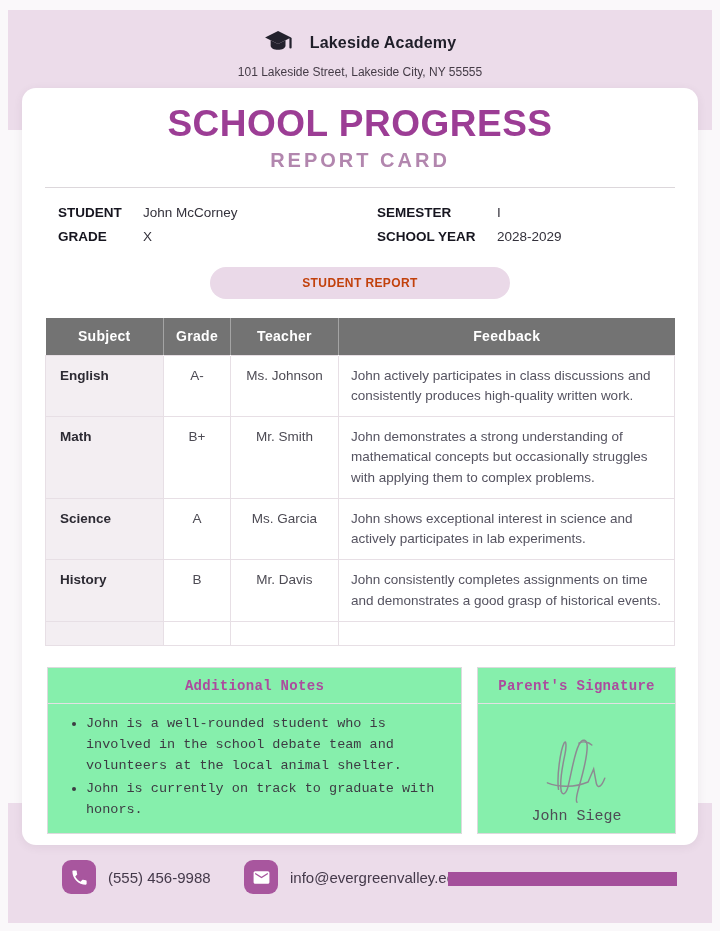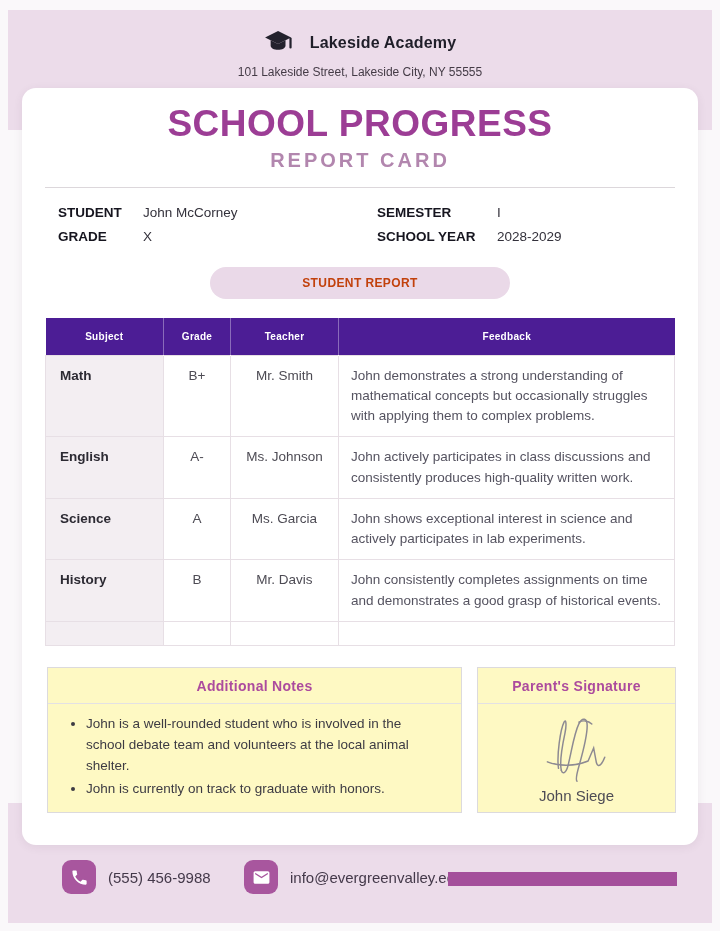--- a/index.html
+++ b/index.html
@@ -40,32 +40,32 @@
 
   .pill{margin:19px auto 0;width:300px;height:32px;border-radius:16px;background:#ead9e8;
         display:flex;align-items:center;justify-content:center;}
   .pill span{font-size:12px;font-weight:800;color:#c2410c;letter-spacing:.4px;}
 
   
   table.report{width:630px;margin:19px auto 0;border-collapse:collapse;table-layout:fixed;font-size:13.5px;}
   table.report col.c-subject{width:118px;}
   table.report col.c-grade{width:67px;}
   table.report col.c-teacher{width:108px;}
-  thead th{background:#4c1d95;color:#ffffff;font-weight:bold;font-size:10px;
+  thead th{background:#737373;color:#ffffff;font-weight:bold;font-size:14px;
            height:35px;border-right:1px solid rgba(255,255,255,.35);letter-spacing:.3px;}
   thead th:last-child{border-right:none;}
   tbody td{border:1px solid #e7dfe5;vertical-align:top;padding:10px 12px;line-height:1.5;color:#4a4850;}
   tbody td.subject-cell{background:#f3eef2;font-weight:bold;color:#2c2a33;padding-left:14px;}
   tbody td.grade-cell,tbody td.teacher-cell{text-align:center;color:#4d4b54;}
   tbody td.feedback-cell{color:#555360;}
   tbody tr.empty-row td{height:23px;padding:0 12px;}
 
   
   .boxes{display:flex;gap:15px;margin:21px 22px 0 25px;}
-  .box{border:1px solid #dcdadd;background:#fef9c3;min-height:143px;box-sizing:border-box;}
+  .box{border:1px solid #dcdadd;background:#86efac;min-height:143px;box-sizing:border-box;font-family:Liberation Mono, monospace;}
   .box-notes{flex:1;}
   .box-signature{width:199px;display:flex;flex-direction:column;}
   .box-title{font-size:14px;font-weight:800;letter-spacing:.3px;text-align:center;
              color:#ac4b9e;padding:10px 6px 9px;border-bottom:1px solid #e3e1e4;}
   .notes-list{margin:10px 0 0;padding:0 18px 10px 38px;font-size:13.5px;color:#3d3b43;line-height:1.55;}
   .notes-list li{margin-bottom:2px;}
   .sig-body{flex:1;display:flex;flex-direction:column;align-items:center;justify-content:flex-end;padding-bottom:8px;}
   .sig-scribble{margin-bottom:2px;}
   .sig-name{font-size:15px;color:#4e4c55;}
 
@@ -143,30 +143,30 @@
       <thead>
         <tr>
           <th>Subject</th>
           <th>Grade</th>
           <th>Teacher</th>
           <th>Feedback</th>
         </tr>
       </thead>
       <tbody>
         <tr>
+          <td class="subject-cell">English</td>
+          <td class="grade-cell">A-</td>
+          <td class="teacher-cell">Ms. Johnson</td>
+          <td class="feedback-cell">John actively participates in class discussions and consistently produces high-quality written work.</td>
+        </tr>
+        <tr>
           <td class="subject-cell">Math</td>
           <td class="grade-cell">B+</td>
           <td class="teacher-cell">Mr. Smith</td>
           <td class="feedback-cell">John demonstrates a strong understanding of mathematical concepts but occasionally struggles with applying them to complex problems.</td>
-        </tr>
-        <tr>
-          <td class="subject-cell">English</td>
-          <td class="grade-cell">A-</td>
-          <td class="teacher-cell">Ms. Johnson</td>
-          <td class="feedback-cell">John actively participates in class discussions and consistently produces high-quality written work.</td>
         </tr>
         <tr>
           <td class="subject-cell">Science</td>
           <td class="grade-cell">A</td>
           <td class="teacher-cell">Ms. Garcia</td>
           <td class="feedback-cell">John shows exceptional interest in science and actively participates in lab experiments.</td>
         </tr>
         <tr>
           <td class="subject-cell">History</td>
           <td class="grade-cell">B</td>

